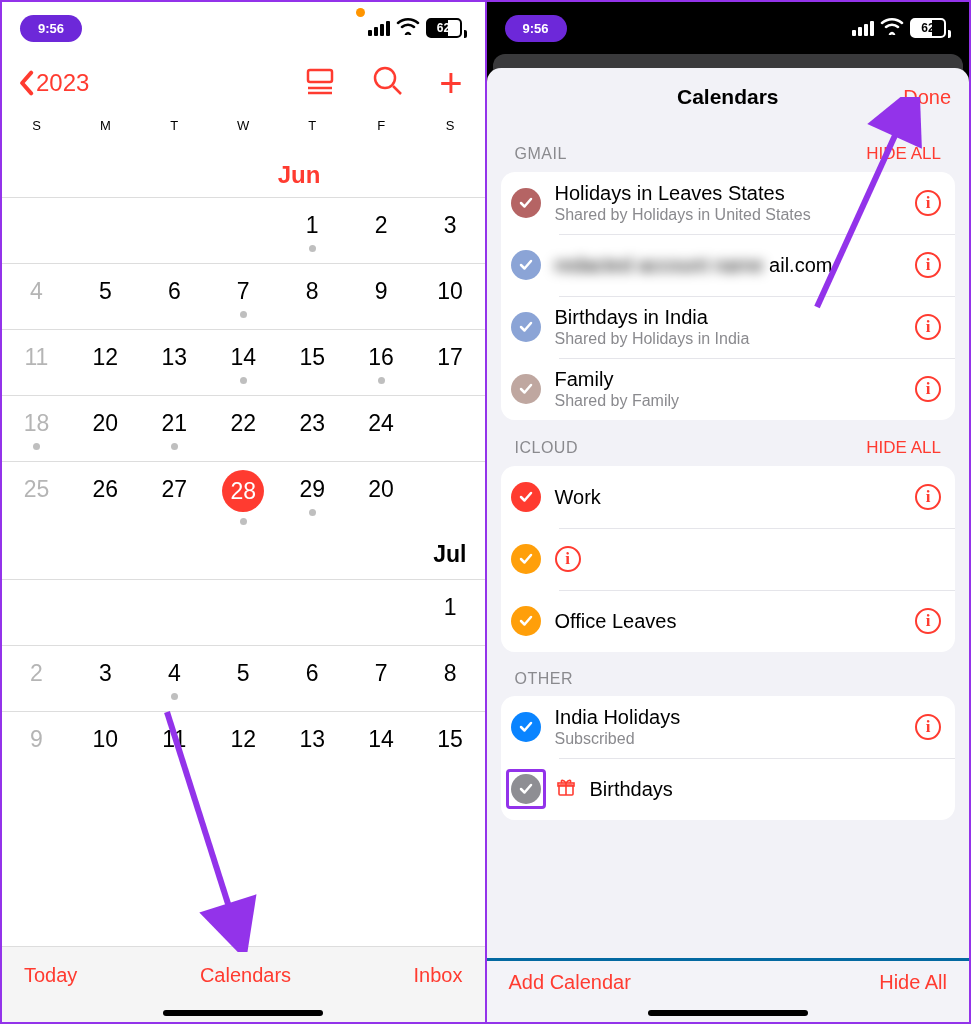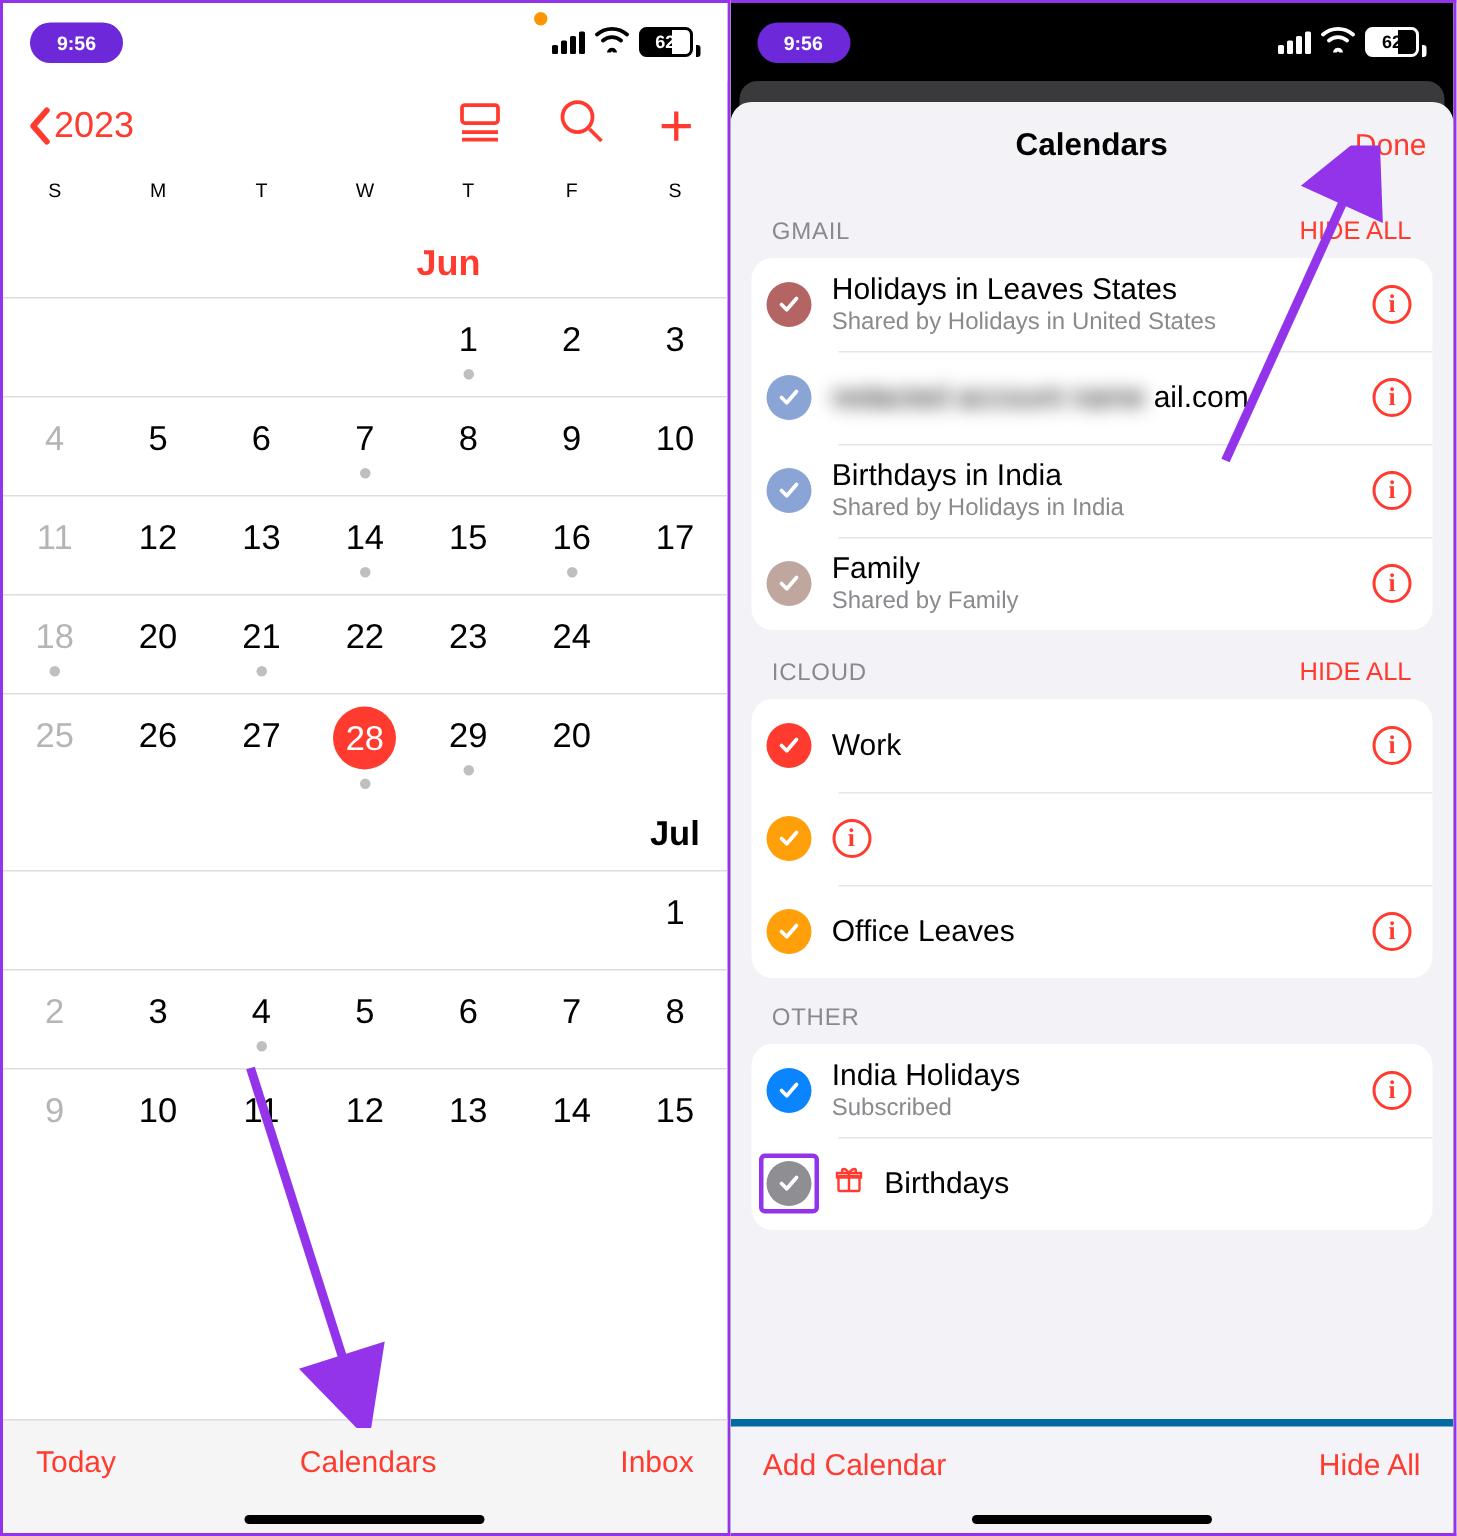--- a/index.html
+++ b/index.html
@@ -61,21 +61,21 @@
   .card { background:#fff; border-radius:14px; overflow:hidden; }
   .row { display:flex; align-items:center; min-height:62px; padding:8px 14px 8px 10px; gap:14px; position:relative; }
   .row + .row::before { content:""; position:absolute; top:0; left:58px; right:0; height:1px; background:#e5e5ea; }
   .check { width:30px; height:30px; border-radius:50%; display:flex; align-items:center; justify-content:center; flex-shrink:0; }
   .check svg { width:16px; height:16px; }
   .row-text { flex:1; }
   .row-title { font-size:20px; color:#000; }
   .row-sub { font-size:16px; color:#8a8a8e; margin-top:1px; }
   .info-icon { width:26px; height:26px; border:2px solid #ff3b30; border-radius:50%; color:#ff3b30; display:flex; align-items:center; justify-content:center; font-family:Georgia,serif; font-size:17px; font-weight:700; flex-shrink:0; }
   .blurred { filter:blur(6px); }
-  .sheet-footer { position:absolute; bottom:0; left:0; right:0; background:#f2f2f7ee; border-top:5px solid #0369a1; height:76px; display:flex; align-items:center; justify-content:space-between; padding:0 22px 18px;margin-top:20px; }
+  .sheet-footer { position:absolute; bottom:0; left:0; right:0; background:#f2f2f7ee; border-top:3px solid #0369a1; height:64px; display:flex; align-items:center; justify-content:space-between; padding:0 22px 18px;margin-top:20px; }
   .sheet-footer div { color:#ff3b30; font-size:20px; }
 
   .arrow { position:absolute; pointer-events:none; }
 
   .birthday-highlight { border:3px solid #9333ea; border-radius:4px; padding:2px; margin-left:-5px; }
 
 </style>
 </head>
 <body>
 

